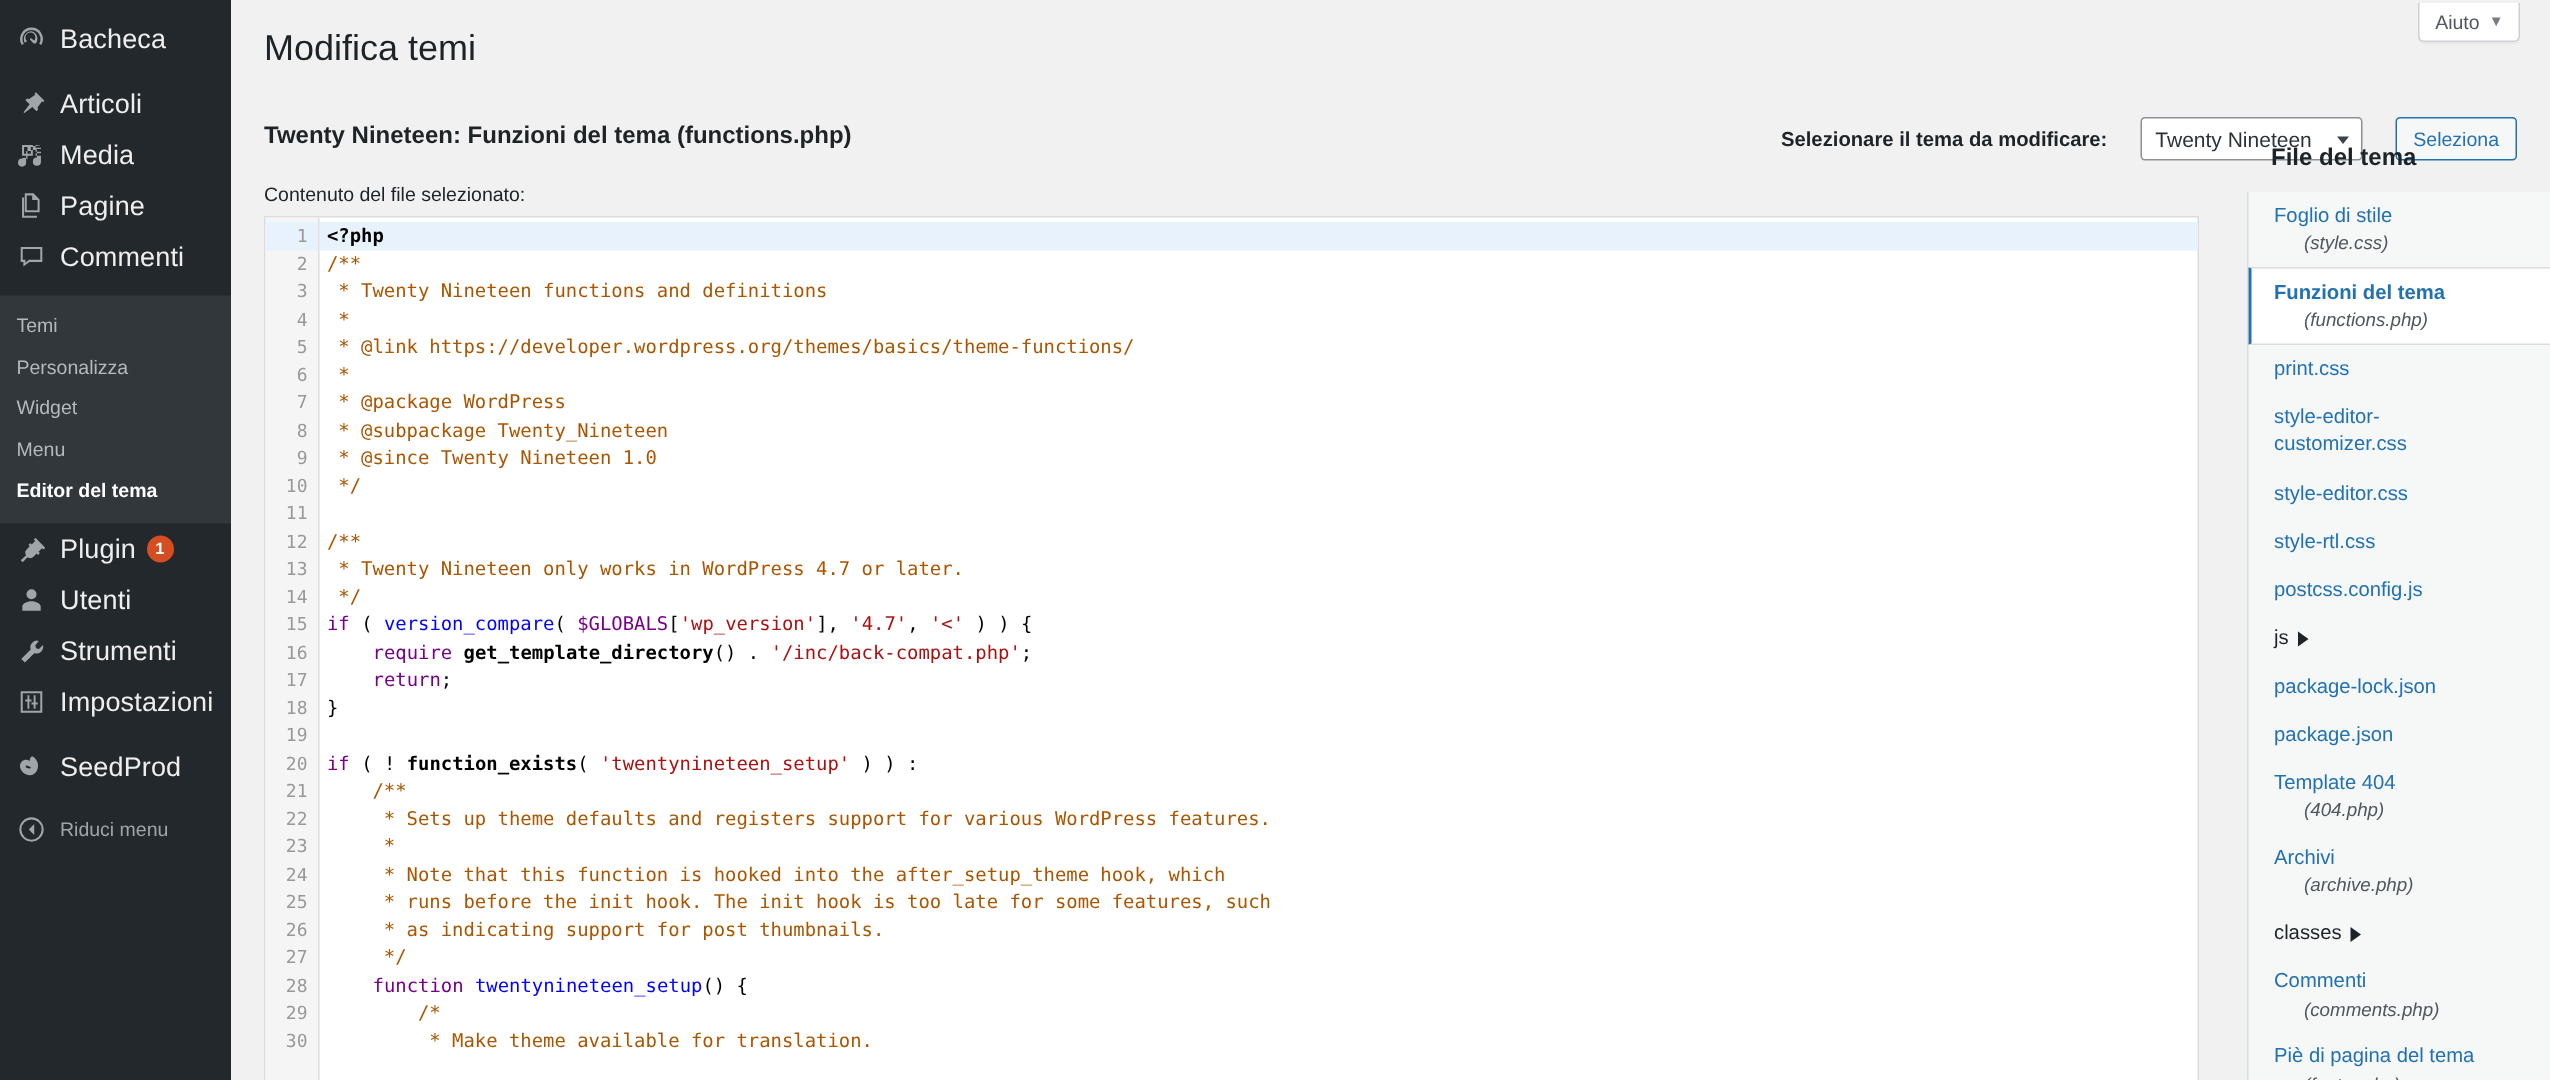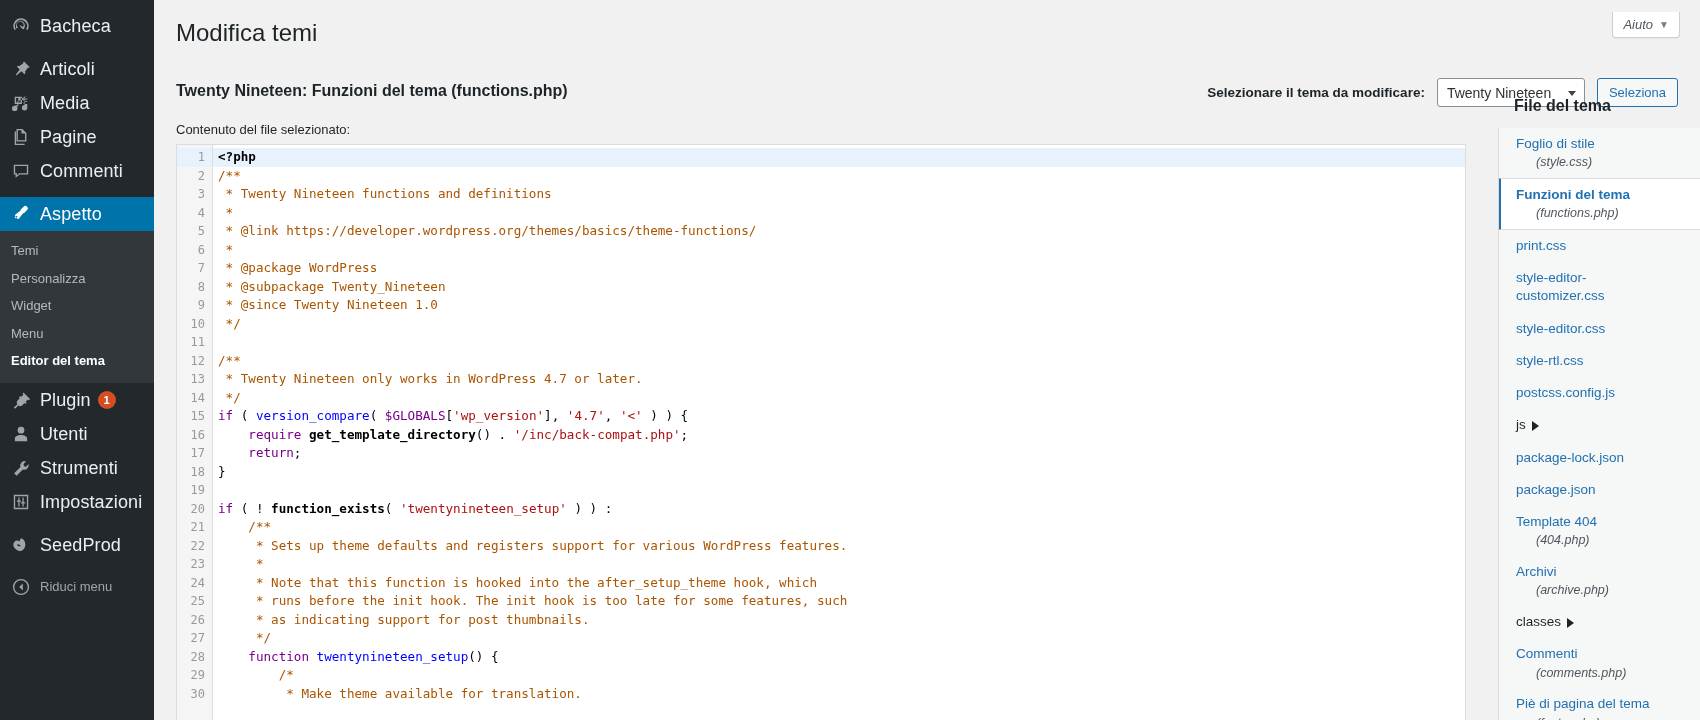--- a/index.html
+++ b/index.html
@@ -78,23 +78,22 @@
 
   
   #wpbody {
     flex: 1; height: 720px;
     background: #f1f1f1;
     position: relative;
     overflow: hidden;
   }
 
   .help-wrap {
-    position: absolute; top: 12px; right: 20px;
+    position: absolute; top: 2px; right: 20px;
     z-index: 5;
-    font-style: italic;
   }
   #contextual-help-link {
     display: inline-flex; align-items: center;
     background: #fff;
     border: 1px solid #ccd0d4;
     border-top: none;
     border-radius: 0 0 4px 4px;
     height: 26px;
     padding: 0 10px;
     font-size: 13px;
@@ -123,21 +122,21 @@
   }
   h2.file-title {
     font-size: 16px;
     font-weight: bold;
     color: #1d2327;
     line-height: 1.4;
     padding-top: 4px;
   }
 
   .theme-select-form {
-    display: flex; align-items: center; gap: 12px;
+    display: flex; align-items: center; gap: 22px;
     padding-top: 2px;
   }
   .theme-select-label {
     font-size: 13.5px; font-weight: bold; color: #1d2327;
   }
   .wp-select {
     position: relative;
     display: inline-flex; align-items: center;
     height: 29px;
     min-width: 148px;
@@ -328,28 +327,20 @@
         </div>
         <div class="menu-item">
           <span class="mi-icon">
             <svg width="18" height="18" viewBox="0 0 20 20">
               <path d="M2 3h16v11H8.5L4 17.5V14H2V3zm1.5 1.5v8H5.5v2.2L8 12.5h8.5v-8H3.5z"></path>
             </svg>
           </span>
           <span class="mlabel">Commenti</span>
         </div>
         <div class="menu-sep"></div>
-        <div class="menu-item active">
-          <span class="mi-icon">
-            <svg width="18" height="18" viewBox="0 0 20 20">
-              <path d="M16.4 1.6c-.9-.9-2.3-.9-3.2 0l-4 4 .5.5-5.5 4.2a2 2 0 00-.3 3l1.4 1.4a2 2 0 003-.3l4.2-5.5.5.5 4-4c.9-.9.9-2.3 0-3.2l-.6-.6zM5 14.3c-.6.6-1.6.6-2.2 0l2.4-2.4.9.9L5 14.3z"></path>
-            </svg>
-          </span>
-          <span class="mlabel">Aspetto</span>
-        </div>
         <div class="submenu">
           <a class="sub-item">Temi</a>
           <a class="sub-item">Personalizza</a>
           <a class="sub-item">Widget</a>
           <a class="sub-item">Menu</a>
           <a class="sub-item current">Editor del tema</a>
         </div>
         <div class="menu-item">
           <span class="mi-icon">
             <svg width="18" height="18" viewBox="0 0 20 20">

